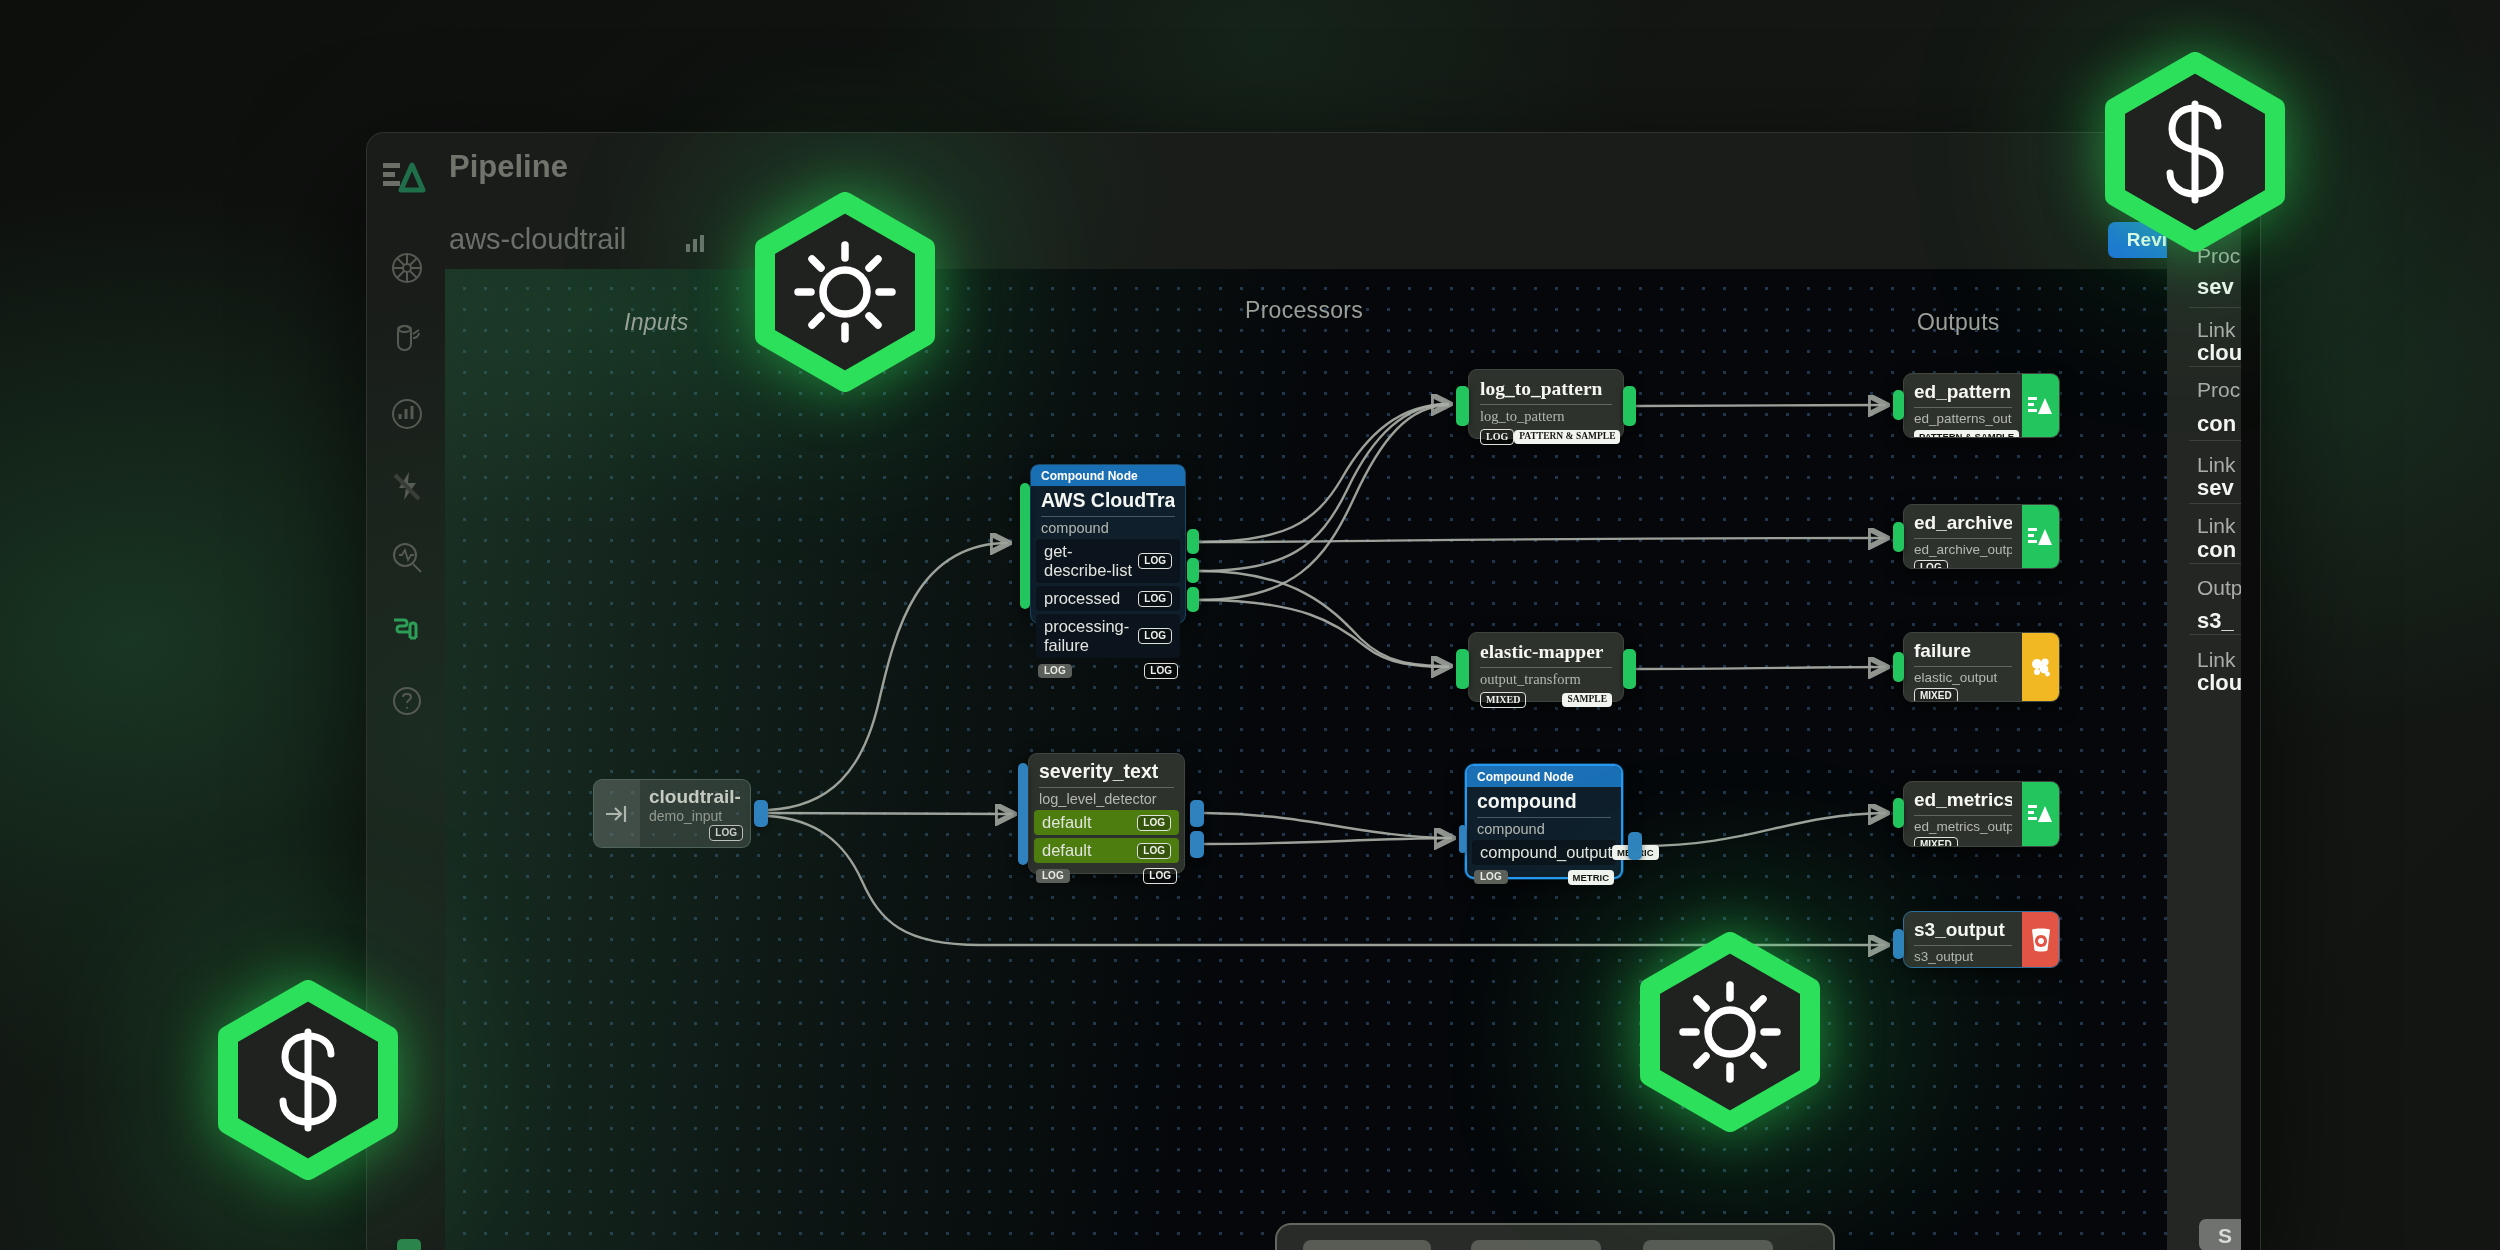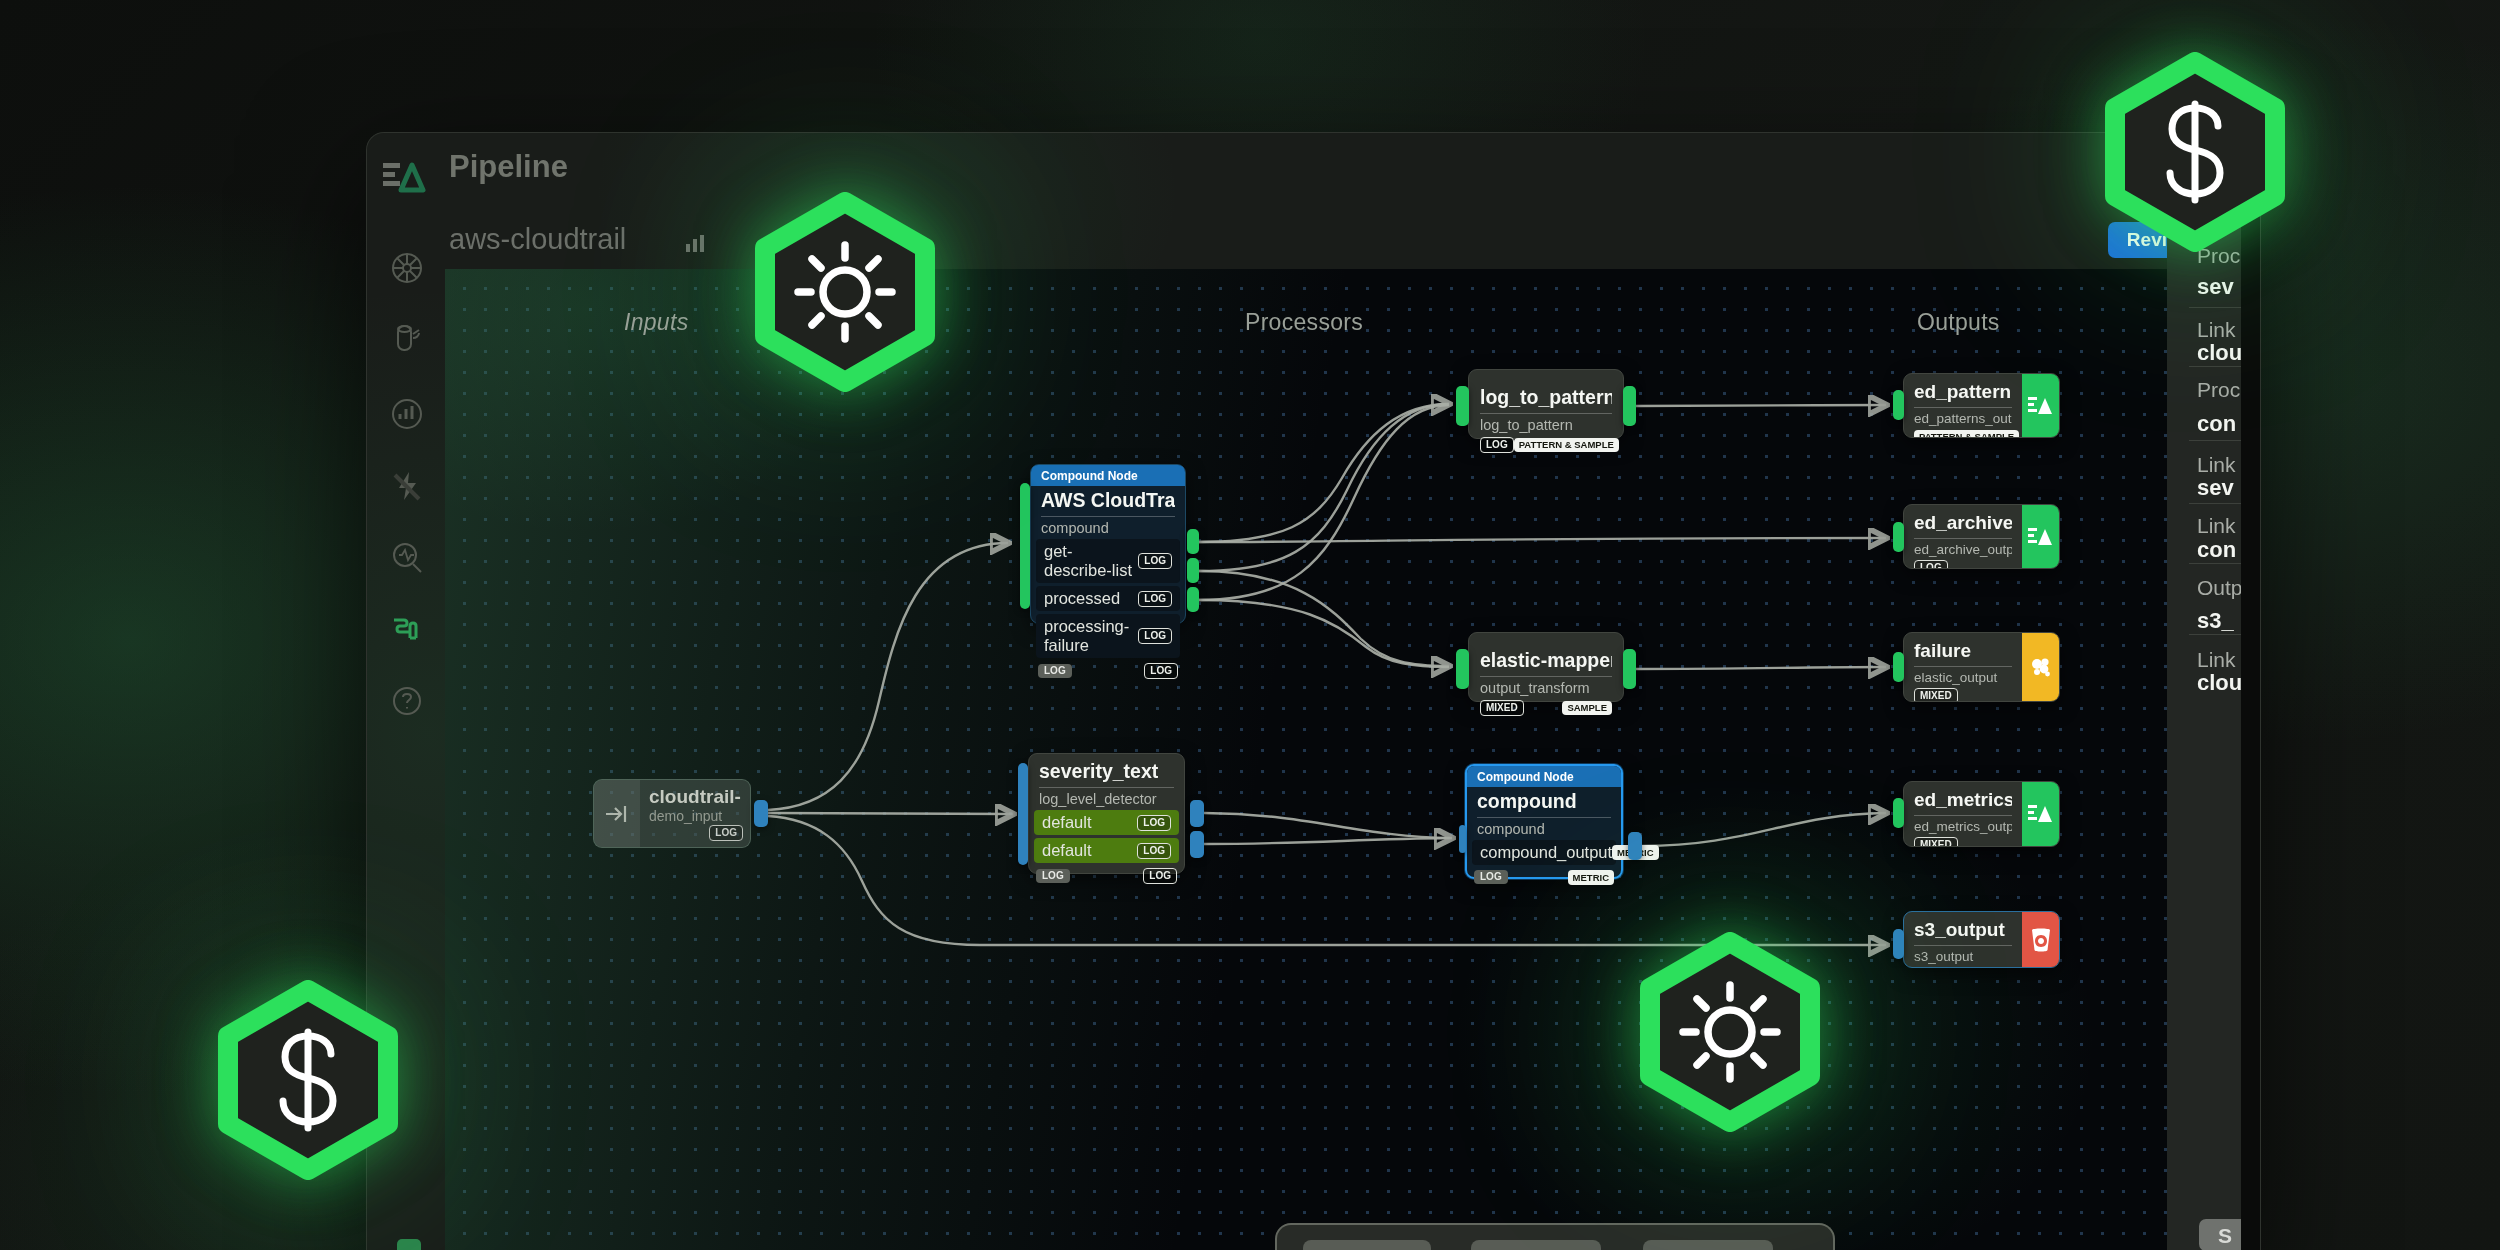--- a/index.html
+++ b/index.html
@@ -60,21 +60,21 @@
   .pill{display:inline-block;font-weight:bold;border-radius:4px;line-height:1;white-space:nowrap;}
   .pill-outline{border:1.5px solid #dfe2dc;color:#eef1ec;background:rgba(10,12,10,.35);font-size:10px;padding:2px 5px;}
   .pill-solid{background:#f2f4f0;color:#15170f;font-size:9.5px;padding:2.5px 5px;}
   .pill-grey{background:#5c605a;color:#e8eae6;font-size:10px;padding:2px 6px;}
   .nbadges{display:flex;justify-content:space-between;align-items:center;}
   .port{position:absolute;border-radius:5px;box-shadow:0 2px 6px rgba(0,0,0,.5);}
   .port.green{background:#23c55e;}
   .port.blue{background:#2f82bd;}
 
   
-  .pnode{padding:16px 11px 6px;}
+  .pnode{padding:8px 11px 6px;font-family:Liberation Serif, serif;}
   
   .cnode{background:#0f1f2c;border-color:#1c4864;padding:0;}
   .cnode.selected{border:2px solid #2699f0;box-shadow:0 0 0 1px rgba(38,153,240,.35),0 6px 18px rgba(0,0,0,.5);}
   .cn-head{background:#1a6fb5;color:#fff;font-size:12px;font-weight:bold;padding:4px 10px 3px;
     border-radius:7px 7px 0 0;}
   .cn-body{padding:3px 10px 0;}
   .crow{display:flex;justify-content:space-between;align-items:center;background:#0b141c;
     margin:3px 5px;padding:3px 8px;border-radius:4px;font-size:16.5px;color:#e2e5df;}
   .gnode .crow{background:#4d7c0f;}
   .gnode{background:#2e322d;border-color:#41453f;}
@@ -181,21 +181,21 @@
       </div>
       <div class="sb" style="top:678px;">
         <svg width="38" height="38" viewBox="0 0 38 38">
           <circle cx="19" cy="19" r="13"></circle>
           <path d="M15 15 C15 11 23 11 23 15 C23 18 19 18 19 21 M19 25 V26.5"></path>
         </svg>
       </div>
       <div class="sb-partial"></div>
 
       <div class="colhead" style="left:579px;top:308px;font-style:italic;">Inputs</div>
-      <div class="colhead" style="left:1200px;top:308px;">Processors</div>
+      <div class="colhead" style="left:1200px;top:296px;">Processors</div>
       <div class="colhead" style="left:1872px;top:308px;">Outputs</div>
 
       <svg class="edges" width="2500" height="1250" viewBox="0 0 2500 1250">
         <defs>
           <marker id="arr" markerWidth="9" markerHeight="9" refX="7.5" refY="4" orient="auto">
             <path d="M0,0 L8,4 L0,8 Z" fill="#a9aea6"></path>
           </marker>
         </defs>
         <path d="M 723 812 C 790 812, 900 813, 968 813" marker-end="url(#arr)"></path>
         <path d="M 723 809 C 785 806, 818 770, 834 700 C 850 630, 872 542, 963 542" marker-end="url(#arr)"></path>

